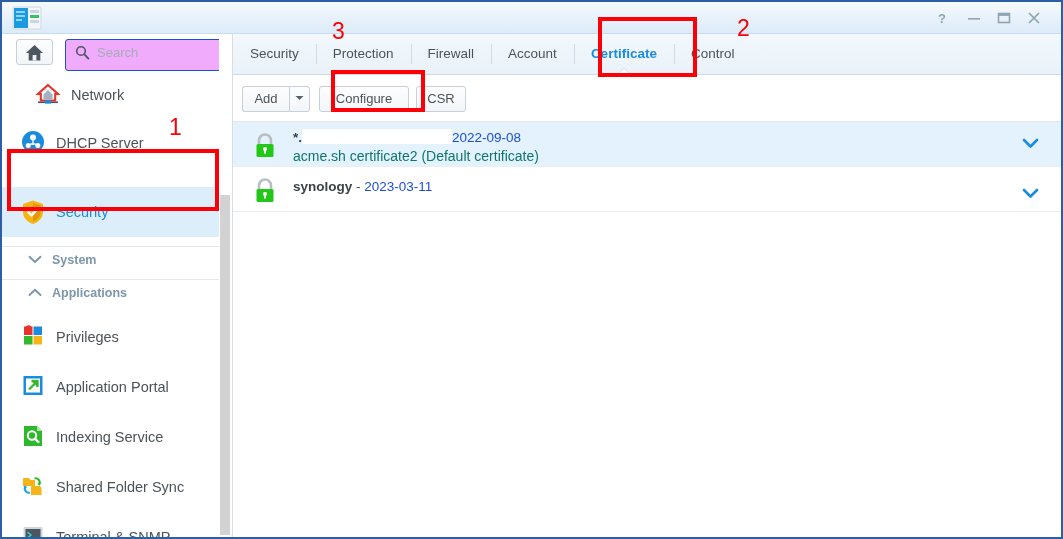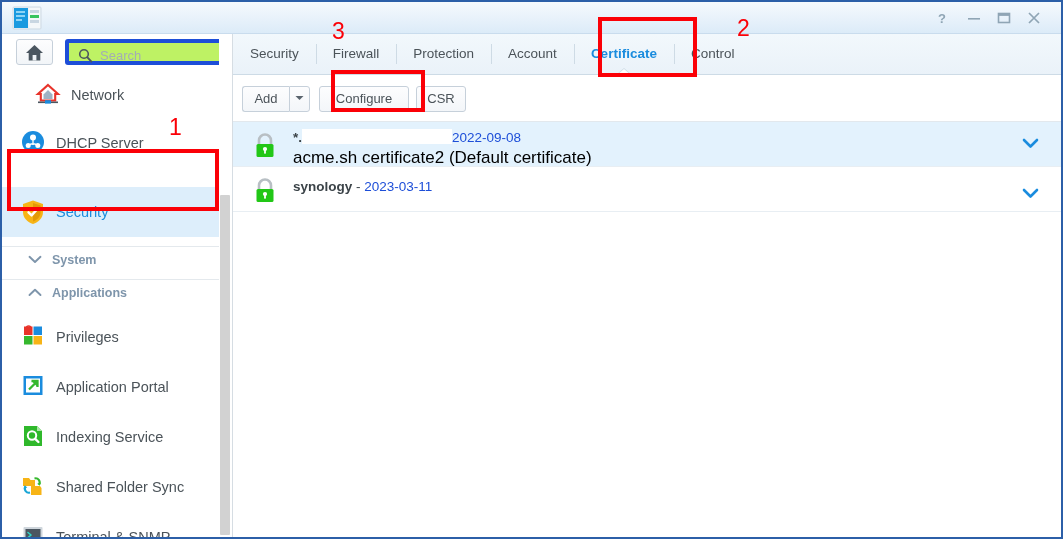--- a/index.html
+++ b/index.html
@@ -59,22 +59,22 @@
   #home-btn {
     position: absolute; left: 14px; top: 5px;
     width: 37px; height: 26px;
     background: linear-gradient(to bottom,#fdfdfe,#f2f5f8);
     border: 1px solid #c6d0da; border-radius: 3px;
     cursor: pointer;
   }
   #home-btn svg { display: block; margin: 4px auto 0; }
   #search-box {
     position: absolute; left: 63px; top: 5px;
-    width: 160px; height: 26px;
-    background: #bef264; border: 4px solid #1d4ed8; border-radius: 3px;
+    width: 160px; height: 32px;
+    background: #f0abfc; border: 1px solid #1d4ed8; border-radius: 3px;
     cursor: text;
   }
   #search-icon { position: absolute; left: 9px; top: 5px; }
   #search-input {
     position: absolute; left: 31px; top: 0; width: 124px; height: 24px;
     border: none; outline: none; background: transparent;
     font-family: "Liberation Sans", sans-serif; font-size: 13px; color: #444;
   }
   #search-input::placeholder { color: #a3adb5; }
 
@@ -168,21 +168,21 @@
     border-bottom: 1px solid #e8eef3;
   }
   .cert-row.sel { background: #e3f2fd; }
   .lock { position: absolute; left: 19px; top: 10px; width: 26px; height: 28px; }
   .cert-line1 {
     position: absolute; left: 60px; top: 7px;
     font-size: 13.5px; color: #3b4348; white-space: nowrap;
   }
   .cert-line2 {
     position: absolute; left: 60px; top: 26px;
-    font-size: 17px; color: #000000; white-space: nowrap;
+    font-size: 14px; color: #0f766e; white-space: nowrap;
   }
   .cname { font-weight: bold; color: #3b4348; }
   .cdate { color: #1d4ed8; }
   .cdash { color: #3b4348; font-weight: normal; }
   .redact {
     display: inline-block; width: 150px; height: 15px;
     background: #ffffff; vertical-align: -2px;
   }
   .row-chev { position: absolute; right: 22px; top: 13px; cursor: pointer; }
 
@@ -381,22 +381,22 @@
 
     <div id="side-scroll-track">
       <div id="side-scroll-thumb"></div>
     </div>
   </div>
 
   <div id="main">
 
     <div id="tabstrip">
       <div class="tab"><span>Security</span></div>
+      <div class="tab"><span>Protection</span></div>
       <div class="tab"><span>Firewall</span></div>
-      <div class="tab"><span>Protection</span></div>
       <div class="tab"><span>Account</span></div>
       <div class="tab active">
         <span>Certificate</span>
         <span class="tabnotch"></span>
       </div>
       <div class="tab"><span>Control</span></div>
     </div>
 
     <div id="toolbar">
       <div class="tbtn" id="btn-add">Add</div>

